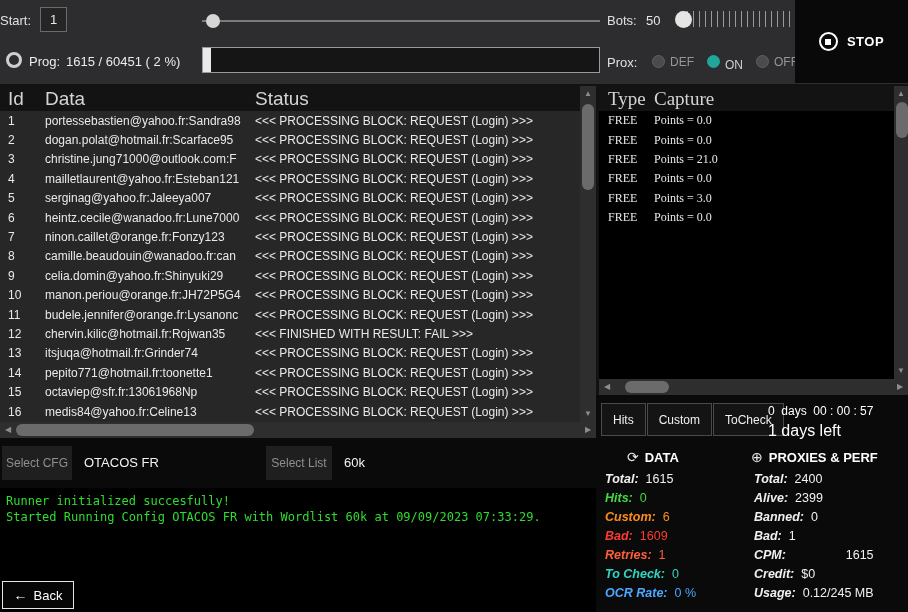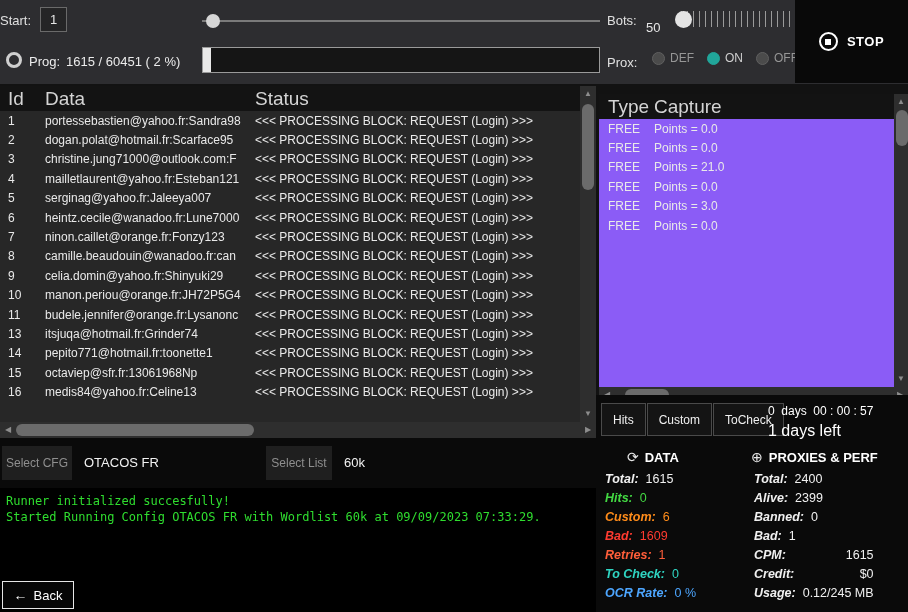--- a/index.html
+++ b/index.html
@@ -9,41 +9,41 @@
 
   
   .topbar{position:absolute;left:0;top:0;width:908px;height:84px;background:#2d2d30;}
   .lbl{position:absolute;color:#e0e0e0;font-size:13px;}
   .start-lbl{left:0;top:13px;}
   .start-input{position:absolute;left:40px;top:7px;width:27px;height:25px;background:#252526;border:1px solid #6a6a6a;color:#e6e6e6;font-size:13px;text-align:center;font-family:inherit;}
   .slider1{position:absolute;left:202px;top:12px;width:398px;height:18px;cursor:pointer;}
   .slider1 .track{position:absolute;left:0;right:0;top:8px;height:2px;background:#7a7a7a;}
   .slider1 .thumb{position:absolute;left:4px;top:2px;width:14px;height:14px;border-radius:50%;background:#d6d6d6;}
   .bots-lbl{left:607px;top:13px;}
-  .bots-val{position:absolute;left:646px;top:13px;color:#e6e6e6;font-size:13px;margin-top:7px;}
+  .bots-val{position:absolute;left:646px;top:13px;color:#e6e6e6;font-size:13px;}
   .slider2{position:absolute;left:663px;top:7px;width:130px;height:26px;cursor:pointer;}
   .slider2 .ruler{position:absolute;left:18px;right:0;top:4px;height:16px;
     background:repeating-linear-gradient(90deg,#9a9a9a 0 1px,transparent 1px 6px);}
   .slider2 .thumb{position:absolute;left:12px;top:4px;width:17px;height:17px;border-radius:50%;background:#e4e4e4;}
   .stop-panel{position:absolute;left:795px;top:0;width:113px;height:83px;background:#090909;display:flex;align-items:center;justify-content:center;}
   .stop-btn{display:flex;align-items:center;gap:9px;background:none;border:none;color:#fff;
     font-size:13px;font-weight:700;letter-spacing:.5px;cursor:pointer;font-family:inherit;}
   .stop-icon{width:19px;height:19px;border:2px solid #fff;border-radius:50%;display:flex;align-items:center;justify-content:center;}
   .stop-icon-square{width:6px;height:6px;background:#fff;}
   .ring{position:absolute;left:6px;top:52px;width:16px;height:16px;border:3px solid #cfcfcf;border-radius:50%;}
   .prog-text{position:absolute;left:29px;top:54px;color:#ececec;font-size:13px;display:flex;gap:6px;}
   .progressbar{position:absolute;left:202px;top:47px;width:398px;height:26px;background:#151515;border:1px solid #9a9a9a;}
   .progress-fill{height:100%;background:#e9e9e9;}
   .prox-lbl{left:607px;top:55px;}
   .radio-group{position:absolute;left:652px;top:51px;display:flex;gap:13px;align-items:center;}
   .radio{display:flex;align-items:center;gap:5px;cursor:pointer;}
   .radio .dot{width:13px;height:13px;border-radius:50%;background:#4b4b4b;border:1px solid #606060;}
   .radio.on .dot{background:#21a69a;border-color:#21a69a;}
   .radio .rlabel{color:#969696;font-size:12px;}
-  .radio.on .rlabel{color:#cfcfcf;}
+  .radio.on .rlabel{color:#cfcfcf;margin-top:7px;}
 
   
   .results{position:absolute;left:0;top:86px;width:596px;height:352px;background:#272727;}
   .thead{position:absolute;left:0;top:0;right:0;height:25px;background:#131313;display:flex;align-items:center;color:#d4d4d4;font-size:19px;}
   .h-id,.c-id{width:45px;padding-left:8px;flex:none;}
   .h-data,.c-data{width:210px;flex:none;overflow:hidden;}
   .h-status,.c-status{flex:1;overflow:hidden;}
   .tbody{position:absolute;left:0;top:25px;right:16px;bottom:16px;overflow:hidden;}
   .trow{display:flex;height:19.4px;align-items:center;color:#e9e9e9;font-size:12px;white-space:nowrap;cursor:default;}
 
@@ -53,21 +53,21 @@
   .arr.up{top:1px;} .arr.down{bottom:1px;}
   .vthumb{position:absolute;left:2px;width:12px;background:#6b6b6b;border-radius:6px;cursor:pointer;}
   .results .vthumb{top:18px;height:86px;}
   .hscroll{position:absolute;left:0;right:0;bottom:0;height:16px;background:#2e2e2e;}
   .hscroll .arr{position:absolute;top:0;width:14px;height:16px;line-height:16px;font-size:8px;color:#8d8d8d;text-align:center;cursor:pointer;}
   .arr.left{left:1px;} .arr.right{right:1px;}
   .hthumb{position:absolute;top:2px;height:12px;background:#6b6b6b;border-radius:6px;cursor:pointer;}
   .results .hthumb{left:16px;width:238px;}
 
   
-  .capture{position:absolute;left:599px;top:94px;width:309px;height:309px;background:#8b5cf6;}
+  .capture{position:absolute;left:599px;top:86px;width:309px;height:309px;background:#000000;font-family:Liberation Serif, serif;}
   .h-type,.c-type{width:47px;padding-left:9px;flex:none;}
   .h-capture,.c-capture{flex:1;padding-left:8px;overflow:hidden;}
   .cbody{position:absolute;left:0;top:25px;right:14px;bottom:16px;overflow:hidden;}
   .crow{display:flex;height:19.4px;align-items:center;color:#e9e9e9;font-size:12px;white-space:nowrap;cursor:default;}
   .capture .vscroll{width:14px;}
   .capture .vscroll .arr{width:14px;}
   .capture .vthumb{top:16px;height:36px;}
   .capture .hthumb{left:26px;width:44px;}
 
   
@@ -218,20 +218,25 @@
           <span class="c-id">10</span>
           <span class="c-data">manon.periou@orange.fr:JH72P5G4</span>
           <span class="c-status">&lt;&lt;&lt; PROCESSING BLOCK: REQUEST (Login) &gt;&gt;&gt;</span>
         </div>
         <div class="trow">
           <span class="c-id">11</span>
           <span class="c-data">budele.jennifer@orange.fr:Lysanonc</span>
           <span class="c-status">&lt;&lt;&lt; PROCESSING BLOCK: REQUEST (Login) &gt;&gt;&gt;</span>
         </div>
         <div class="trow">
+          <span class="c-id">12</span>
+          <span class="c-data">chervin.kilic@hotmail.fr:Rojwan35</span>
+          <span class="c-status">&lt;&lt;&lt; FINISHED WITH RESULT: FAIL &gt;&gt;&gt;</span>
+        </div>
+        <div class="trow">
           <span class="c-id">13</span>
           <span class="c-data">itsjuqa@hotmail.fr:Grinder74</span>
           <span class="c-status">&lt;&lt;&lt; PROCESSING BLOCK: REQUEST (Login) &gt;&gt;&gt;</span>
         </div>
         <div class="trow">
           <span class="c-id">14</span>
           <span class="c-data">pepito771@hotmail.fr:toonette1</span>
           <span class="c-status">&lt;&lt;&lt; PROCESSING BLOCK: REQUEST (Login) &gt;&gt;&gt;</span>
         </div>
         <div class="trow">
@@ -376,21 +381,21 @@
         <span class="stat-value">0</span>
       </div>
       <div class="stat-row" style="color: rgb(240, 240, 240);">
         <span class="stat-label">Bad:</span>
         <span class="stat-value">1</span>
       </div>
       <div class="stat-row" style="color: rgb(240, 240, 240); justify-content: space-between;">
         <span class="stat-label">CPM:</span>
         <span class="stat-value">1615</span>
       </div>
-      <div class="stat-row" style="color: rgb(240, 240, 240); justify-content: space-between;">
+      <div class="stat-row" style="color: rgb(240, 240, 240);">
         <span class="stat-label">Credit:</span>
         <span class="stat-value">$0</span>
       </div>
       <div class="stat-row" style="color: rgb(240, 240, 240);">
         <span class="stat-label">Usage:</span>
         <span class="stat-value">0.12/245 MB</span>
       </div>
     </div>
 
   <button class="back-btn">

